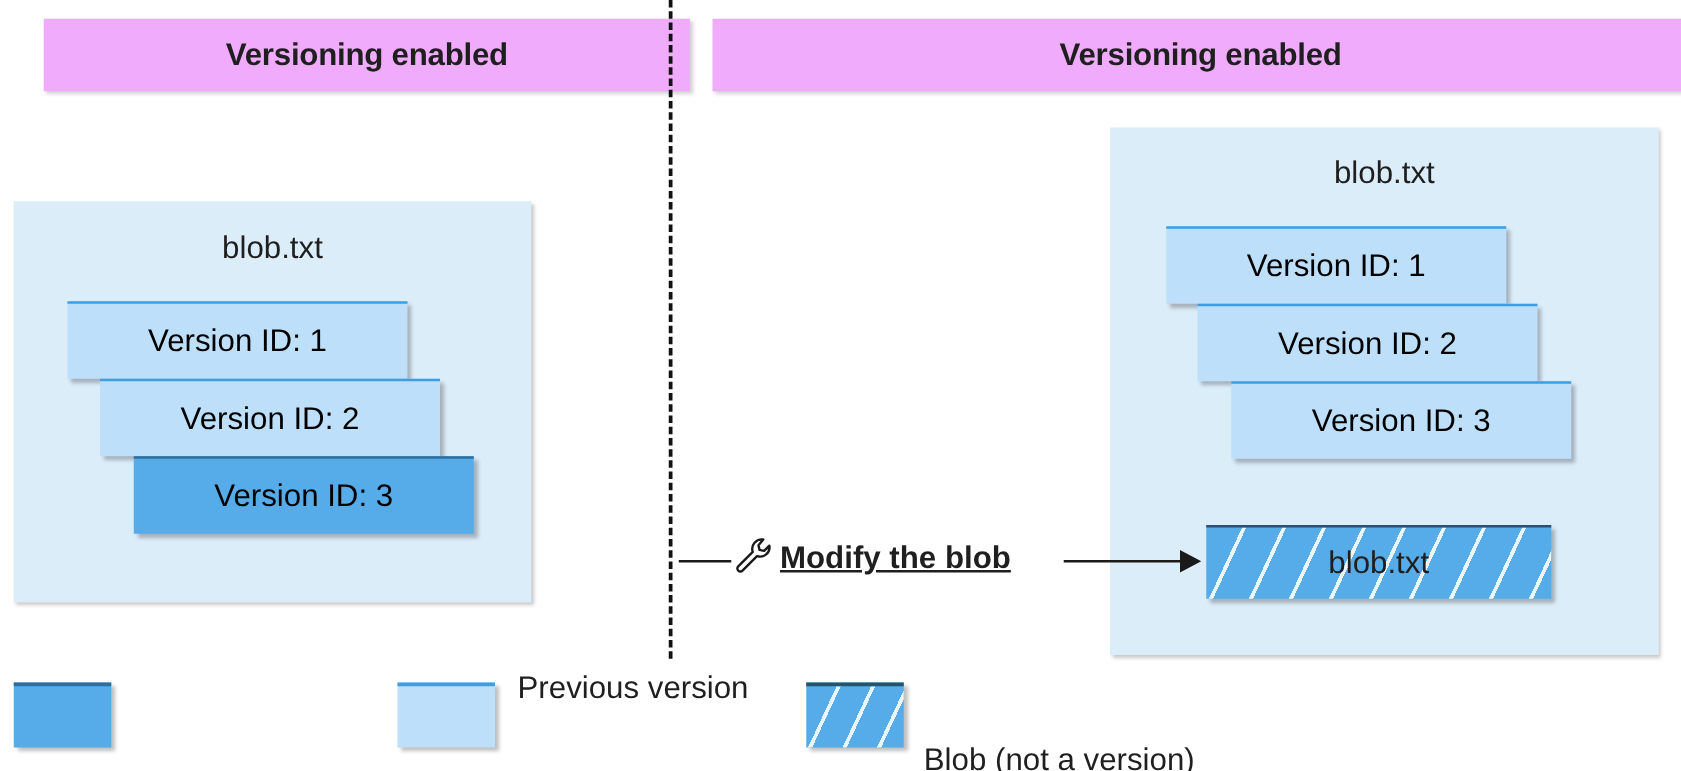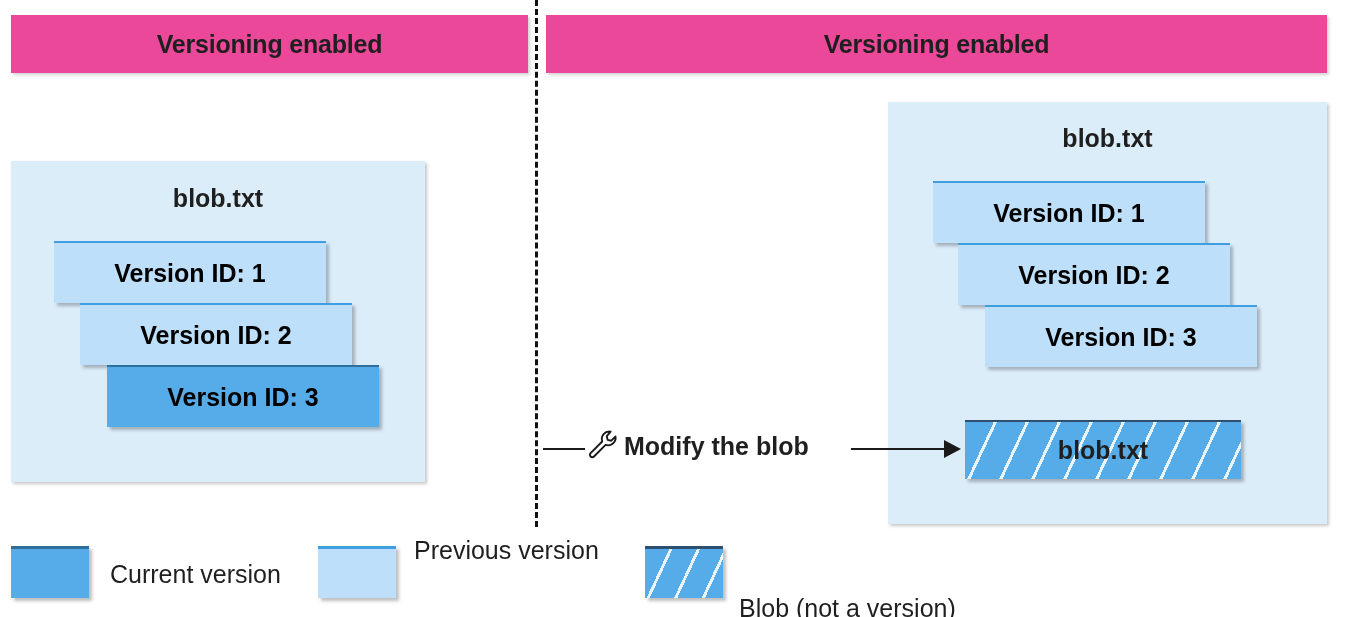--- a/index.html
+++ b/index.html
@@ -19,49 +19,49 @@
   .stage {
     position: absolute;
     left: 0; top: 0;
     width: 1345px;
     height: 617px;
   }
 
   
   .header-bar {
     position: absolute;
-    background: #ec4899;
+    background: #f0abfc;
     box-shadow: 2px 2px 3px rgba(0,0,0,0.18);
     display: flex;
     align-items: center;
     justify-content: center;
     font-weight: bold;
     font-size: 25px;
     letter-spacing: -0.2px;
     color: #1f1f1f;
+    margin-left: 24px;
   }
   #header-left  { left: 11px;  top: 15px; width: 517px; height: 58px; }
   #header-right { left: 546px; top: 15px; width: 781px; height: 58px; }
 
   
   .divider {
     position: absolute;
     left: 535px;
     top: 0px;
     width: 0;
     height: 527px;
     border-left: 3px dashed #111111;
   }
 
   
   .panel {
     position: absolute;
     background: #dcedfa;
     box-shadow: 2px 2px 3px rgba(0,0,0,0.22);
-    font-weight: bold;
   }
   #panel-left  { left: 11px;  top: 161px; width: 414px; height: 321px; }
   #panel-right { left: 888px; top: 102px; width: 439px; height: 422px; }
 
   .panel-title {
     position: absolute;
     left: 0;
     width: 100%;
     text-align: center;
     font-size: 25px;
@@ -145,20 +145,21 @@
     left: 586px; top: 428px;
     width: 32px; height: 32px;
   }
   #modify-label {
     position: absolute;
     left: 624px; top: 432px;
     font-size: 25px;
     font-weight: bold;
     color: #1f1f1f;
     white-space: nowrap;
+    text-decoration: underline;
   }
 
   
   .legend-swatch {
     position: absolute;
     box-sizing: border-box;
     box-shadow: 3px 3px 3px rgba(0,0,0,0.25);
   }
   .legend-swatch.current {
     background: #55ace9;
@@ -232,21 +233,20 @@
       <path d="M24.6 3.6a7.6 7.6 0 0 0-8.4 9.9L4.6 25.1a2.4 2.4 0 0 0 0 3.4 2.4 2.4 0 0 0 3.4 0L19.6 16.9a7.6 7.6 0 0 0 9.9-8.4l-4.2 4.2-3.7-0.8-0.8-3.7z" fill="none" stroke="#1a1a1a" stroke-width="1.9" stroke-linejoin="round"></path>
     </svg>
   </div>
 
   <div id="modify-label">Modify the blob</div>
 
   <div class="flow-line" id="flow-line-right"></div>
   <div id="flow-arrowhead"></div>
 
   <div class="legend-swatch current" id="legend-swatch-0"></div>
-  <div class="legend-label" id="legend-label-0">Current version</div>
 
   <div class="legend-swatch prev" id="legend-swatch-1"></div>
   <div class="legend-label" id="legend-label-1">Previous version</div>
 
   <div class="legend-swatch hatch" id="legend-swatch-2"></div>
   <div class="legend-label" id="legend-label-2">Blob (not a version)</div>
 
 </div>
 
 </body></html>

